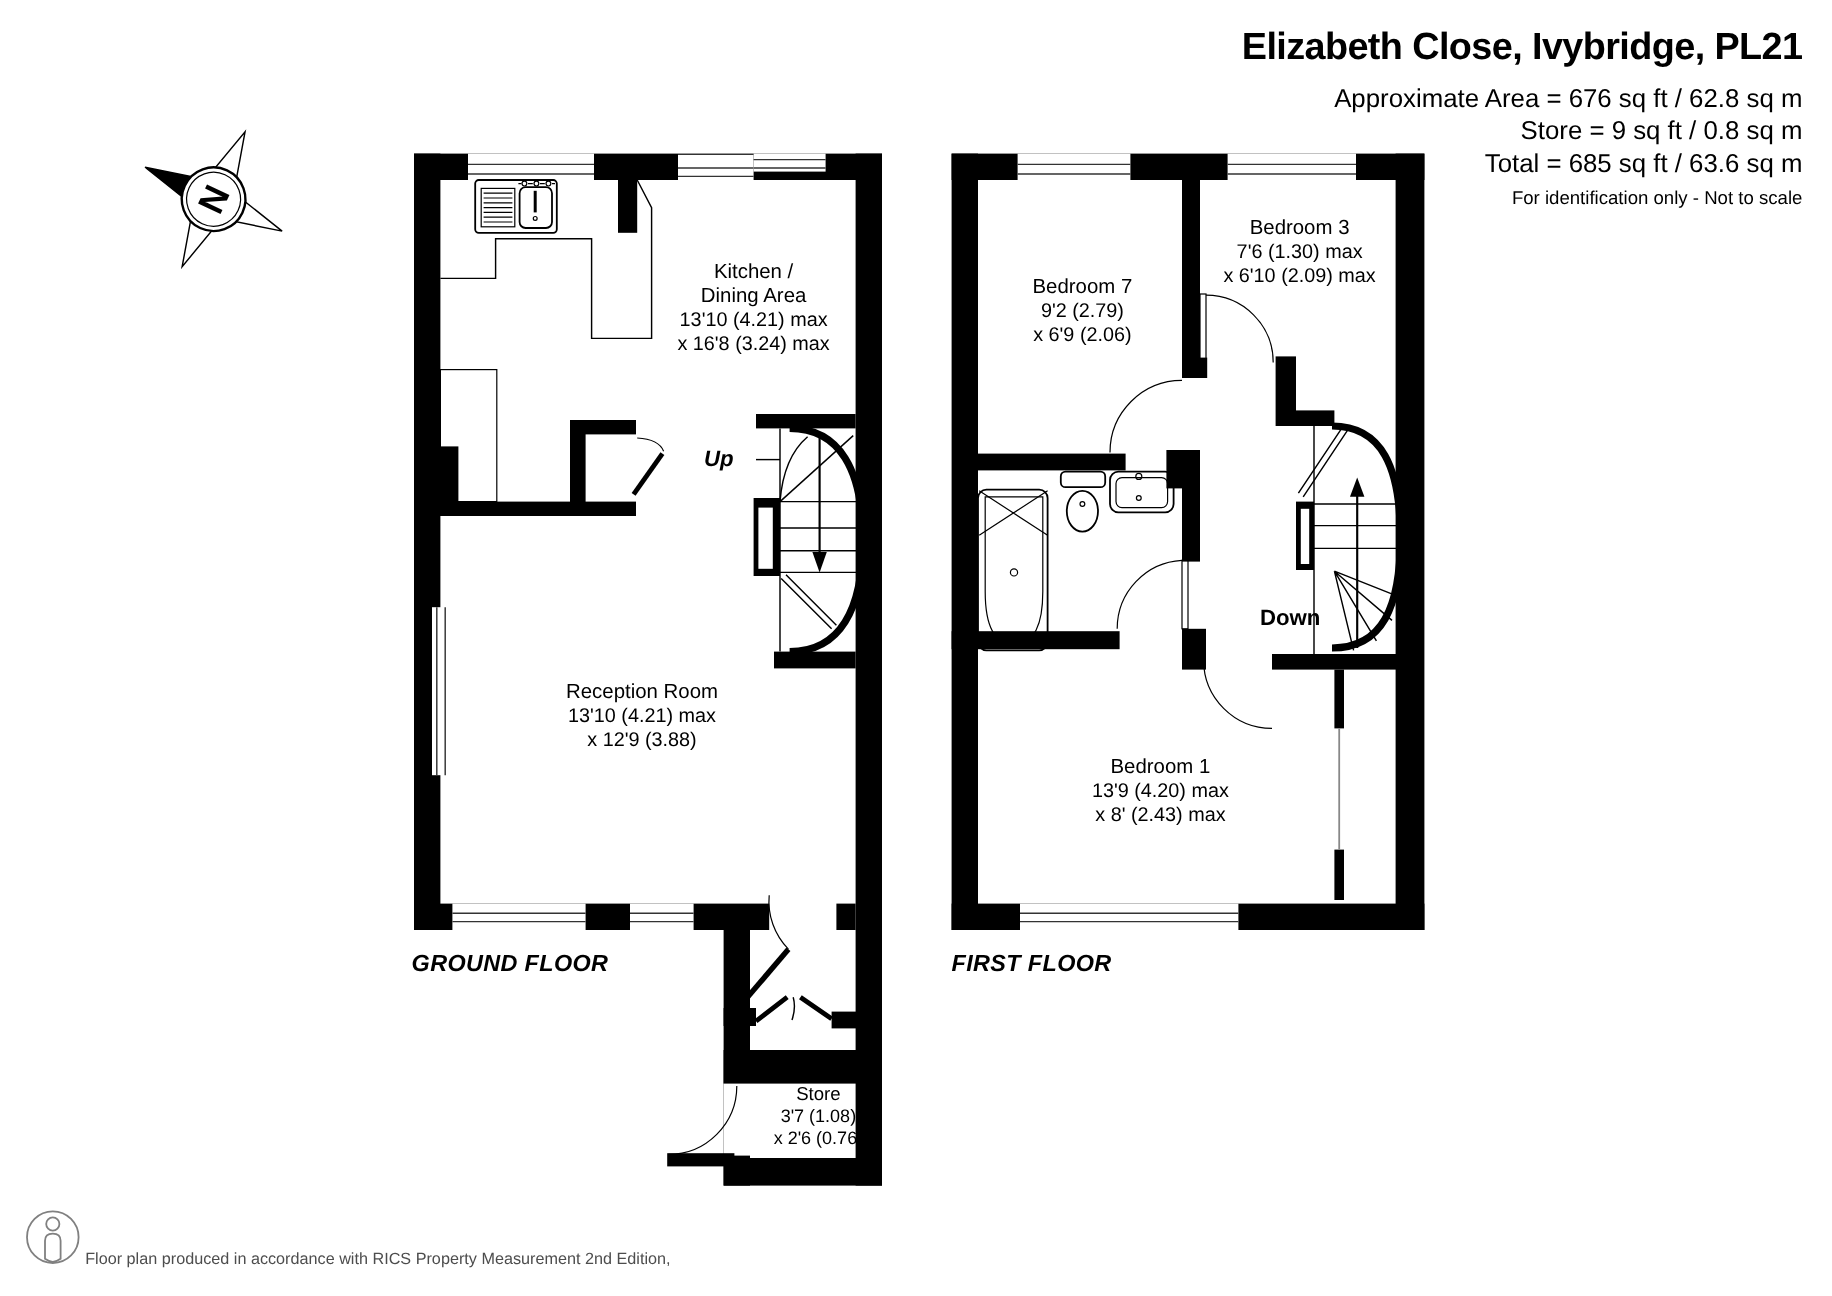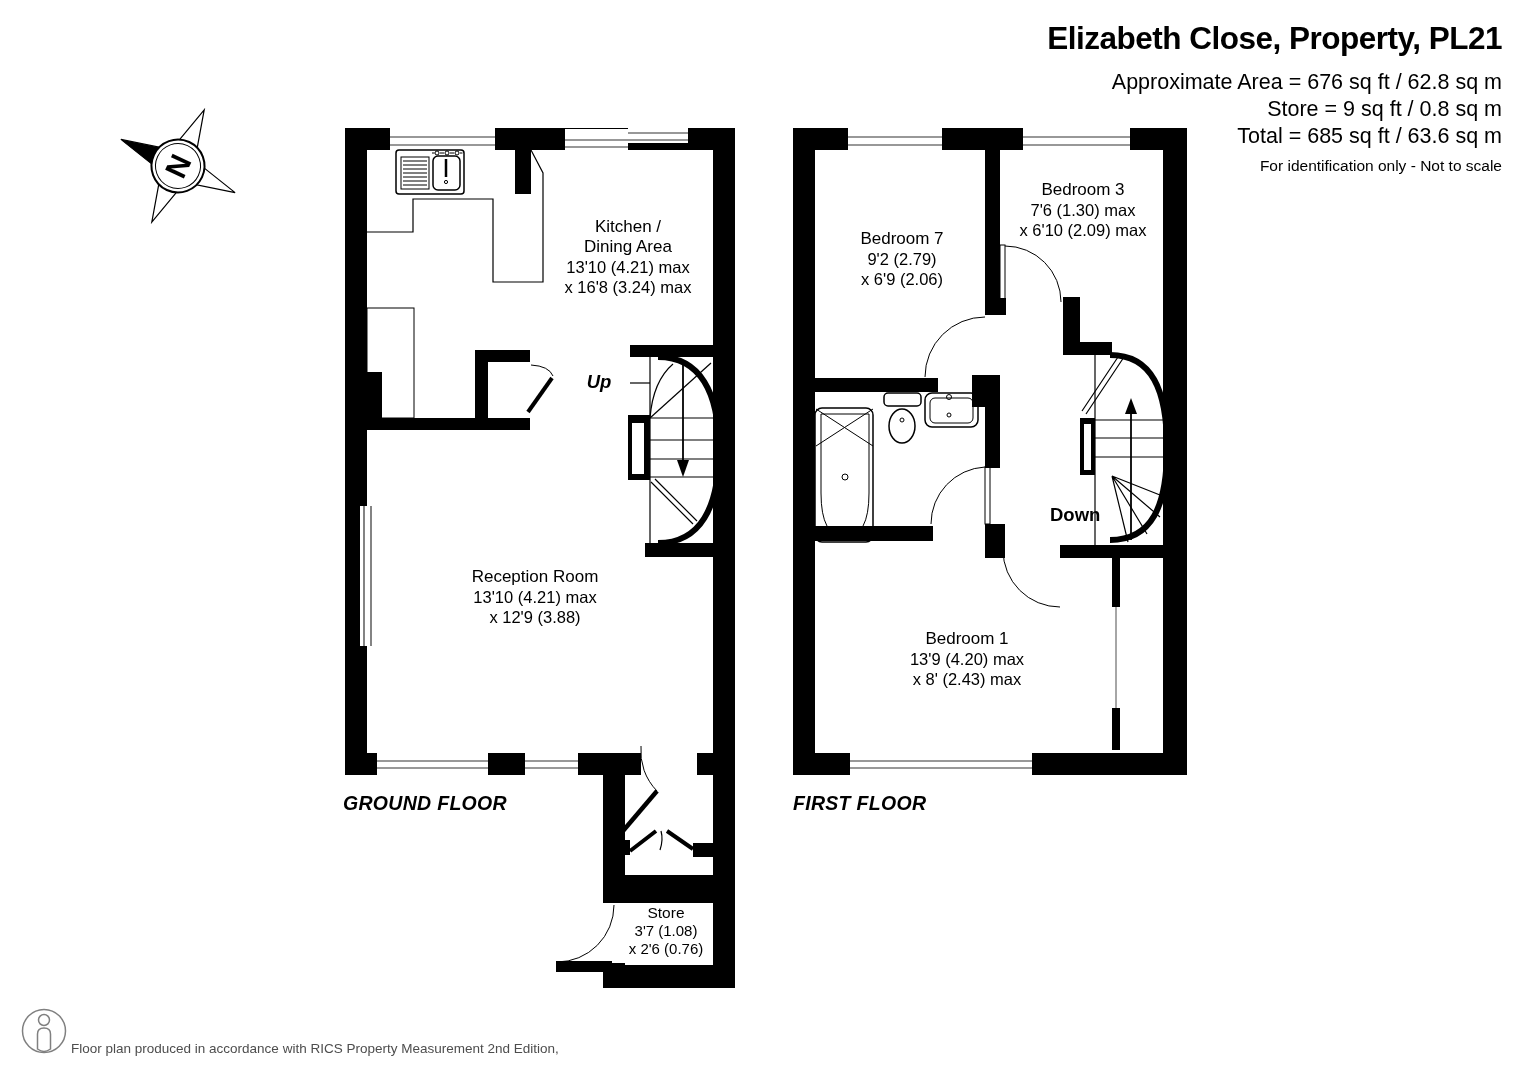--- a/index.html
+++ b/index.html
@@ -7,21 +7,21 @@
         font-family:"Liberation Sans", sans-serif;color:#000;}
   .plan-svg{position:absolute;left:0;top:0;}
   .header{position:absolute;right:25px;top:20px;text-align:right;}
   .header-title{font-size:31.5px;font-weight:bold;letter-spacing:-0.5px;white-space:nowrap;}
   .header-area{font-size:21.5px;line-height:27px;margin-top:12px;}
   .header-area div{white-space:nowrap;}
   .header-note{font-size:15.5px;margin-top:7px;white-space:nowrap;}
   .room-label{position:absolute;transform:translateX(-50%);text-align:center;
               font-size:16.5px;line-height:20px;white-space:nowrap;}
   .room-label .room-name{font-weight:normal;font-size:17px;}
-  .room-label.small{font-size:15px;line-height:18px;}
+  .room-label.small{font-size:15px;line-height:18px;margin-left:16px;}
   .room-label.small .room-name{font-size:15.5px;}
   .floor-label{position:absolute;font-weight:bold;font-size:19.5px;letter-spacing:0.3px;white-space:nowrap;font-style:italic;}
   .stair-label{position:absolute;font-weight:bold;font-size:18.5px;white-space:nowrap;}
   .footer{position:absolute;left:71px;top:1003px;font-size:13.5px;line-height:18.5px;
           color:#4d4d4d;white-space:pre-wrap;}
 </style>
 </head>
 <body>
 
 <div class="page">
@@ -209,21 +209,21 @@
   </g>
 
   <g fill="none" stroke="#808080" stroke-width="1.5">
     <circle cx="44" cy="1031" r="21.5"></circle>
     <circle cx="44" cy="1020" r="5.5"></circle>
     <path d="M 37.5,1049 L 37.5,1034 Q 37.5,1028 44,1028 Q 50.5,1028 50.5,1034 L 50.5,1049 Q 47,1051.5 44,1051.5 Q 41,1051.5 37.5,1049 Z"></path>
   </g>
 </svg>
 
 <div class="header">
-  <div class="header-title">Elizabeth Close, Property, PL21</div>
+  <div class="header-title">Elizabeth Close, Ivybridge, PL21</div>
   <div class="header-area">
     <div>Approximate Area = 676 sq ft / 62.8 sq m</div>
     <div>Store = 9 sq ft / 0.8 sq m</div>
     <div>Total = 685 sq ft / 63.6 sq m</div>
   </div>
   <div class="header-note">For identification only - Not to scale</div>
 </div>
 
 <div class="room-label" style="left:628px;top:217px;">
   <div class="room-name">Kitchen /</div>

